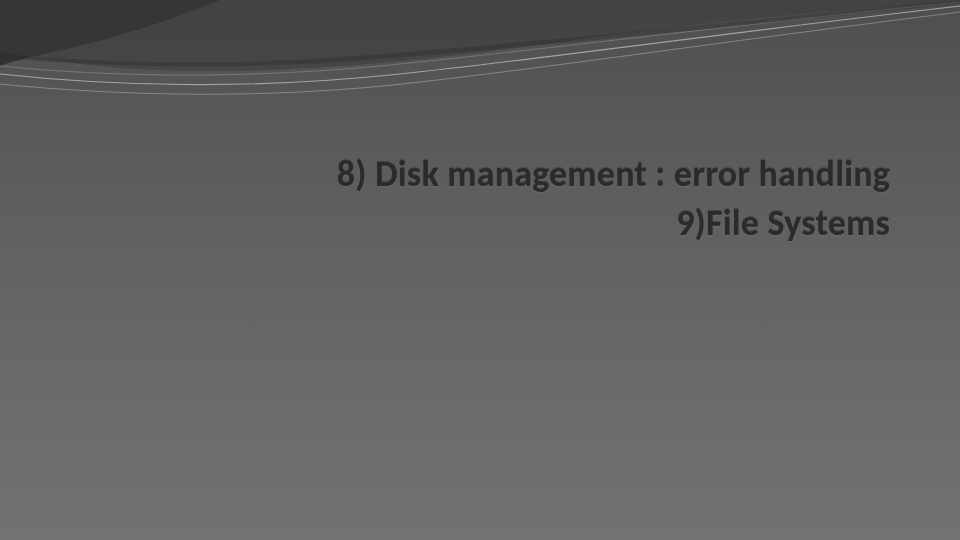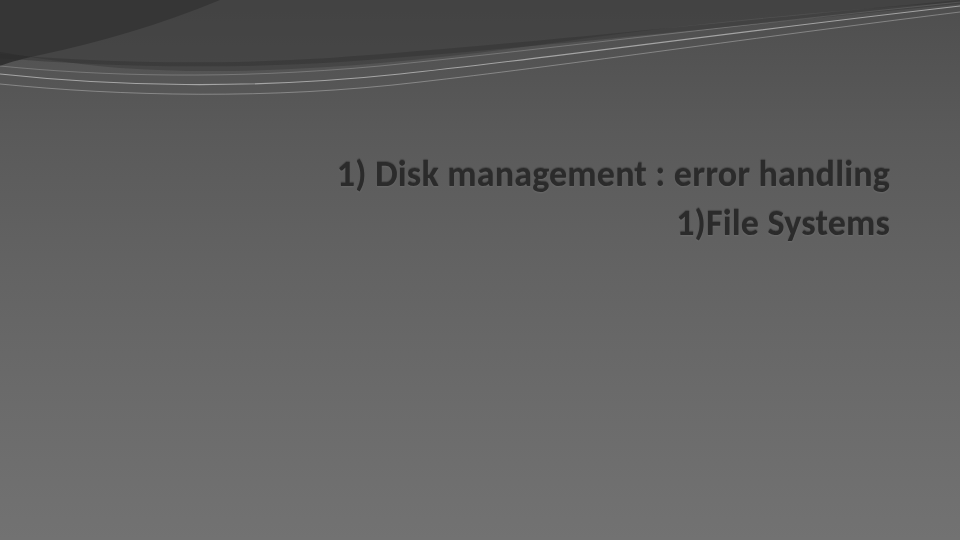--- a/index.html
+++ b/index.html
@@ -55,17 +55,17 @@
     <path d="M 0,0 L 960,0 L 960,2 C 780,14 660,28 560,42 C 420,62 260,78 120,68 C 75,64 35,58 0,52 Z" fill="#3a3a3a" opacity="0.55"></path>
 
     <path d="M 0,74 C 110,86 250,90 400,74 C 550,58 700,36 960,6" stroke="#e8e8e8" stroke-width="1.2" fill="none" opacity="0.55"></path>
     <path d="M 0,84 C 120,96 270,100 420,82 C 560,66 720,42 960,12" stroke="#cfcfcf" stroke-width="0.9" fill="none" opacity="0.45"></path>
     <path d="M 0,66 C 100,76 230,80 380,66 C 540,50 690,30 960,2" stroke="#ffffff" stroke-width="0.7" fill="none" opacity="0.3"></path>
 
     <path d="M 0,54 C 90,62 200,66 330,58 C 500,46 680,26 960,0 L 960,4 C 690,30 510,50 340,62 C 210,70 95,66 0,58 Z" fill="#2c2c2c" opacity="0.4"></path>
   </svg>
 
   <div class="title-area">
-    <div class="title-line">1) Disk management : error handling</div>
-    <div class="title-line">1)File Systems</div>
+    <div class="title-line">8) Disk management : error handling</div>
+    <div class="title-line">9)File Systems</div>
   </div>
 
 </div>
 
 </body></html>

